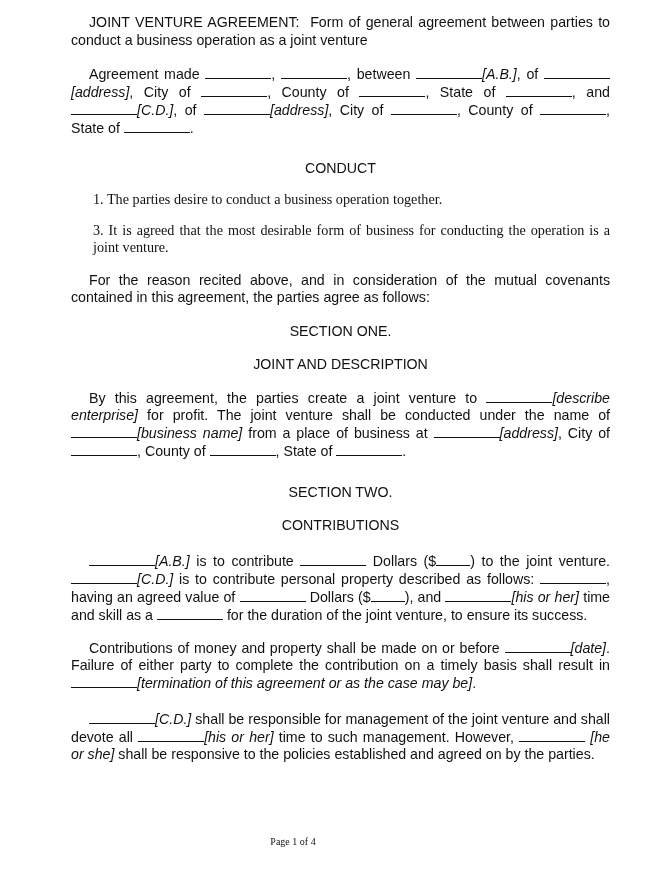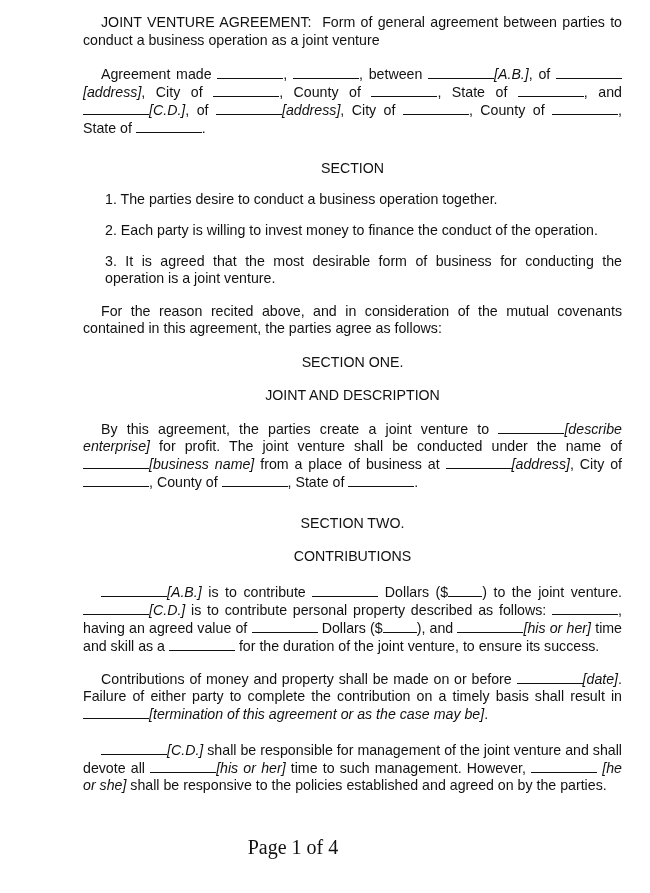--- a/index.html
+++ b/index.html
@@ -1,52 +1,51 @@
 <!DOCTYPE html>
 <html><head>
 <meta charset="utf-8">
 <style>
   html, body { margin: 0; padding: 0; background: #ffffff; }
   body { width: 650px; height: 893px; overflow: hidden; position: relative; }
   .page {
-    position: absolute; left: 83px; top: 14px; width: 539px;
+    position: absolute; left: 71px; top: 14px; width: 539px;
     font-family: "Liberation Sans", sans-serif;
     font-size: 14.2px; color: #111111; line-height: 17px;
   }
   p { margin: 0; }
   .just { text-align: justify; text-align-last: left; }
   .indent { text-indent: 18px; }
   .title { line-height: 17.5px; }
   .blank { display: inline-block; border-bottom: 1px solid #111; width: 66px; height: 13px; vertical-align: baseline; }
   .blank.sm { width: 34px; }
   .ph { font-style: italic; }
   .sp12 { margin-top: 16px; }
-  ol.recitals { list-style: none; margin: 0; padding: 0 0 0 22px; }
+  ol.recitals { list-style: none; margin: 0; padding: 0 0 0 22px; font-family: Liberation Serif, serif; }
   ol.recitals li { margin-top: 14px; text-align: justify; text-align-last: left; }
   ol.recitals li:first-child { margin-top: 14px; }
   .heading { text-align: center; margin-top: 16px; }
   .footer {
     position: absolute; left: 0; width: 586px; top: 836px; text-align: center;
-    font-family: "Liberation Serif", serif; font-size: 20px; color: #111;
+    font-family: "Liberation Serif", serif; font-size: 10px; color: #111;
   }
 </style>
 </head>
 <body>
 
 <div class="page">
 
   <p class="just indent title"><span>JOINT VENTURE AGREEMENT:</span>&nbsp; <span>Form of general agreement between parties to conduct a business operation as a joint venture</span></p>
 
   <p class="just indent sp12" style="word-spacing:0px;"><span>Agreement made </span><span class="blank"></span><span>, </span><span class="blank"></span><span>, between </span><span class="blank"></span><span class="ph">[A.B.]</span><span>, of </span><span class="blank"></span><span class="ph">[address]</span><span>, City of </span><span class="blank"></span><span>, County of </span><span class="blank"></span><span>, State of </span><span class="blank"></span><span>, and </span><span class="blank"></span><span class="ph">[C.D.]</span><span>, of </span><span class="blank"></span><span class="ph">[address]</span><span>, City of </span><span class="blank"></span><span>, County of </span><span class="blank"></span><span>, State of </span><span class="blank"></span><span>.</span></p>
 
-  <p class="heading" style="margin-top:23px;">SECTION</p>
+  <p class="heading" style="margin-top:23px;">CONDUCT</p>
 
   <ol class="recitals">
     <li>1.  The parties desire to conduct a business operation together.</li>
-    <li>2.  Each party is willing to invest money to finance the conduct of the operation.</li>
     <li>3. It is agreed that the most desirable form of business for conducting the operation is a joint venture.</li>
   </ol>
 
   <p class="just indent sp12" style="">For the reason recited above, and in consideration of the mutual covenants contained in this agreement, the parties agree as follows:</p>
 
   <p class="heading" style="margin-top:17px;">SECTION ONE.</p>
   <p class="heading">JOINT AND DESCRIPTION</p>
 
   <p class="just indent sp12"><span>By this agreement, the parties create a joint venture to </span><span class="blank"></span><span class="ph">[describe enterprise]</span><span> for profit. The joint venture shall be conducted under the name of </span><span class="blank"></span><span class="ph">[business name]</span><span> from a place of business at </span><span class="blank"></span><span class="ph">[address]</span><span>, City of </span><span class="blank"></span><span>, County of </span><span class="blank"></span><span>, State of </span><span class="blank"></span><span>.</span></p>
 

